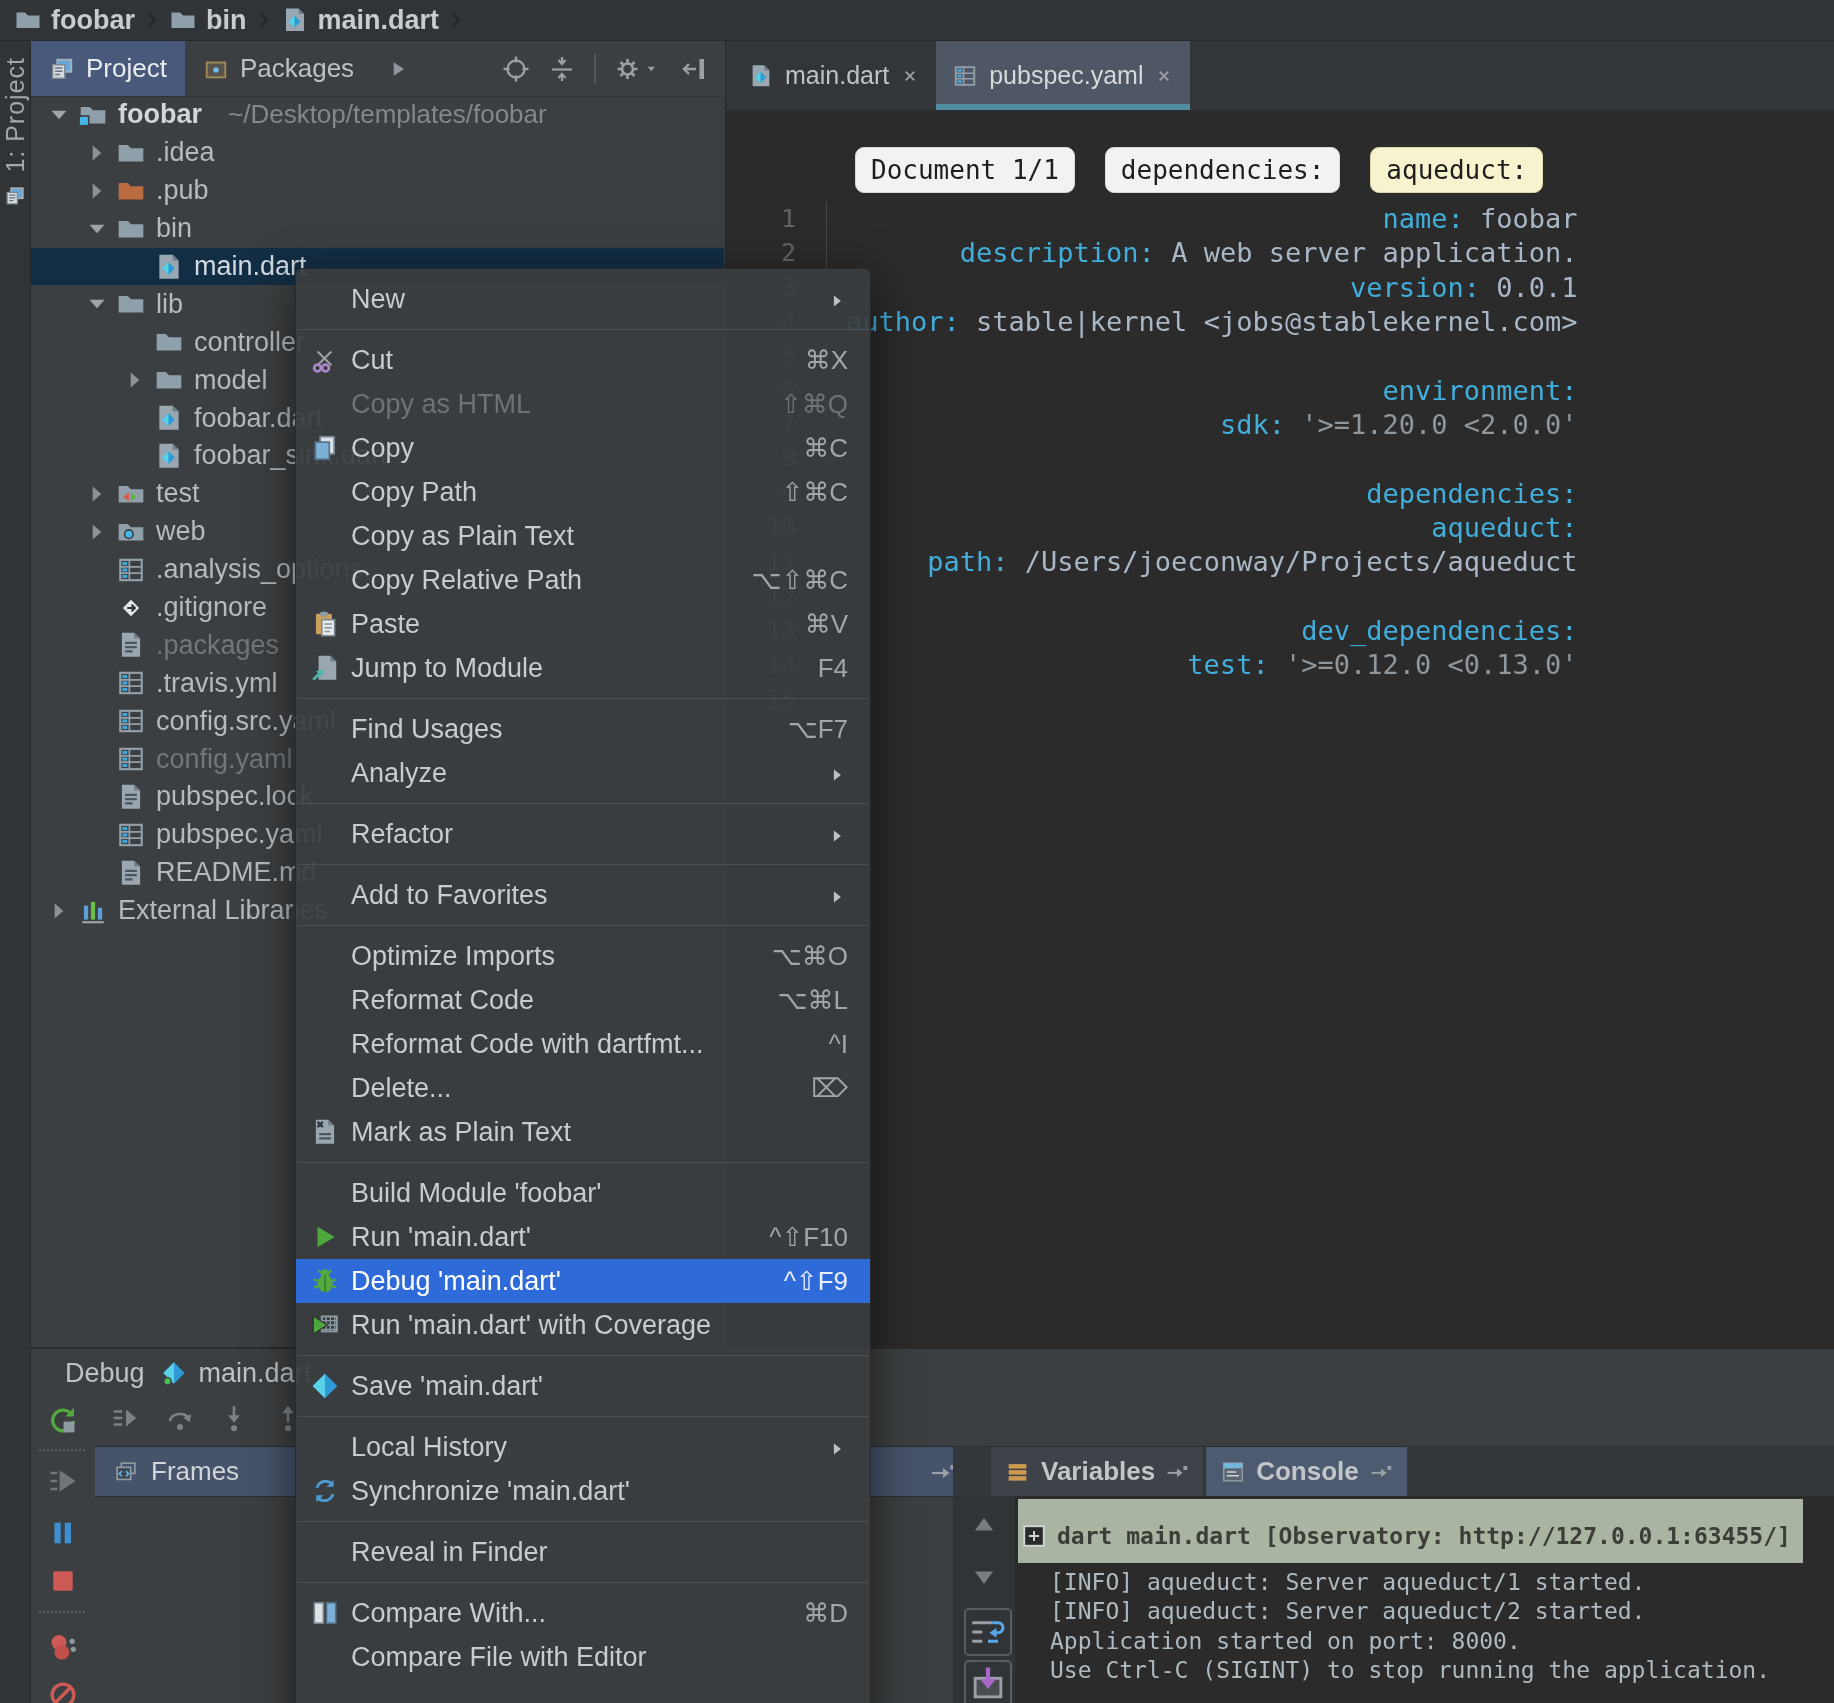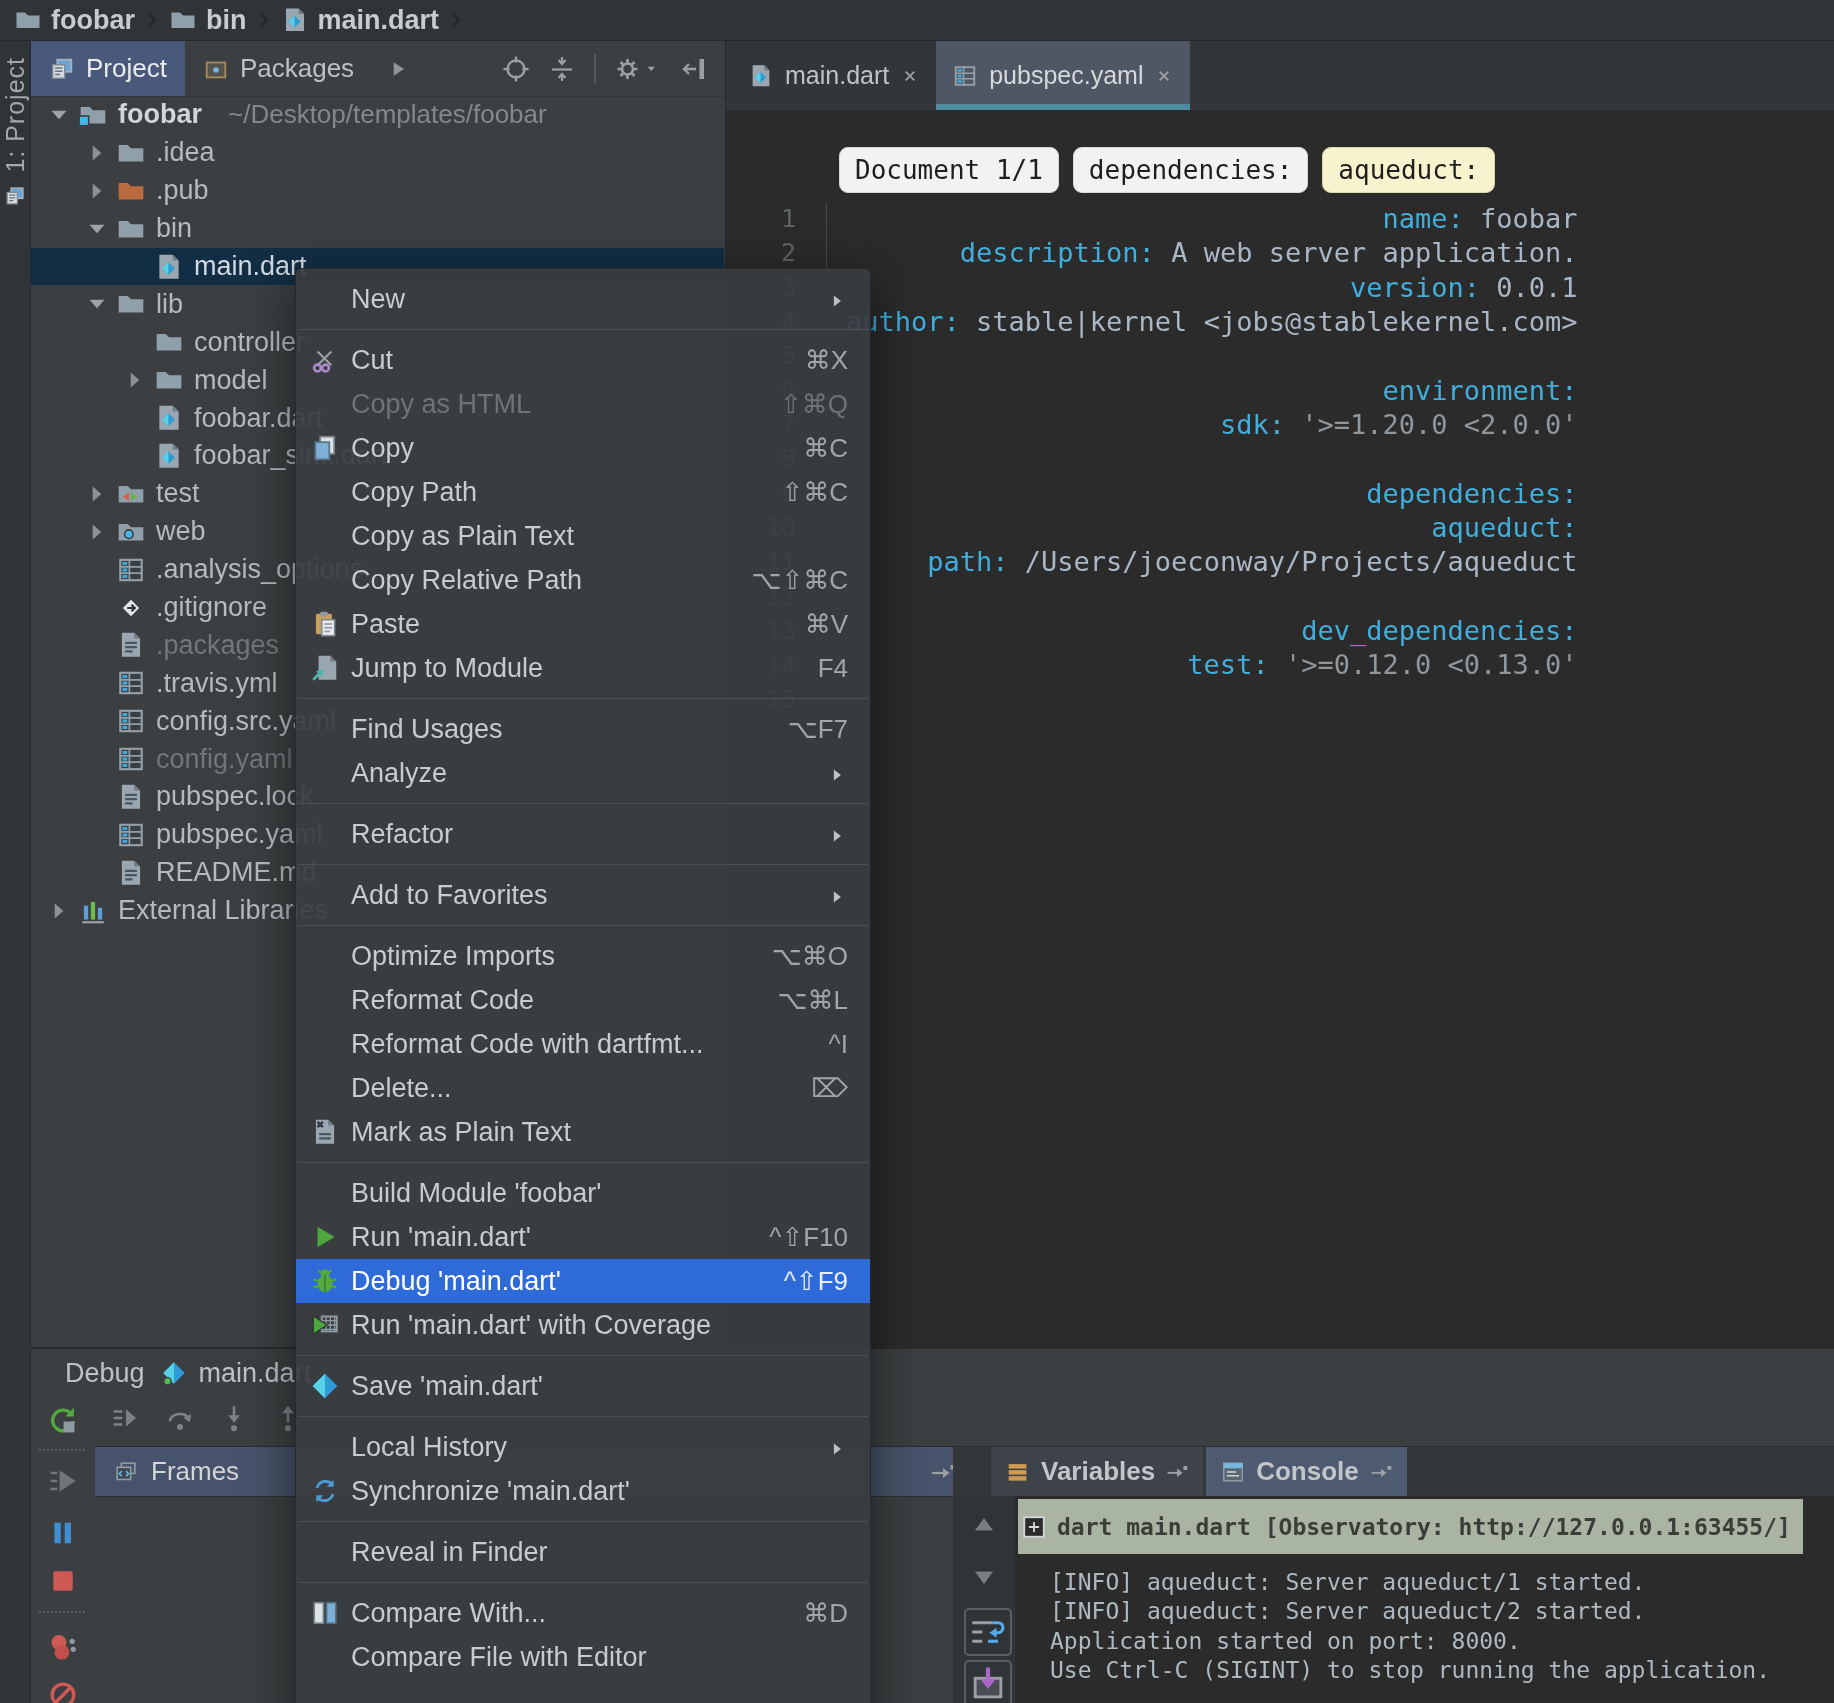--- a/index.html
+++ b/index.html
@@ -40,21 +40,21 @@
   .trow .sub{margin-left:26px;color:#84888B;font-size:26px;}
 
   
   .editor{position:absolute;left:725px;top:41px;width:1109px;height:1306px;background:#2B2B2B;border-left:1px solid #262829;}
   .tab-bar{position:absolute;top:0;left:0;width:100%;height:69px;background:#333639;border-bottom:1px solid #2A2D2F;display:flex;padding-left:6px;}
   .etab{display:flex;align-items:center;gap:11px;padding:0 16px;height:69px;font-size:25px;color:#BFC3C6;position:relative;}
   .etab.active{background:#4E5763;color:#D6D9DC;}
   .etab.active::after{content:"";position:absolute;left:0;right:0;bottom:0;height:6px;background:#4E8CA0;}
   .chips{position:absolute;top:106px;left:113px;display:flex;gap:14px;}
   .chip{height:44px;display:flex;align-items:center;padding:0 15px;background:#F2F2F2;border:1px solid #D9D9D9;
-        border-radius:9px;font-family:"DejaVu Sans Mono",monospace;font-size:26px;color:#1E1E1E;}
+        border-radius:9px;font-family:"DejaVu Sans Mono",monospace;font-size:26px;color:#1E1E1E;margin-left:16px;}
   .chip.highlight{background:#F8F3CF;border-color:#DDD6A8;}
   .gutter{position:absolute;top:161px;left:0;width:100px;height:520px;border-right:1px solid #47494B;}
   .gln{height:34.35px;line-height:34.35px;text-align:right;padding-right:30px;
        font-family:"DejaVu Sans Mono",monospace;font-size:25px;color:#5F6467;}
   .code{position:absolute;top:161px;left:120px;font-family:"DejaVu Sans Mono",monospace;font-size:27px;
         line-height:34.35px;white-space:pre;}
   .cline{height:34.35px;text-align:right;}
   .tok-key{color:#41AEDC;} .tok-text{color:#A9B7C6;} .tok-str{color:#8F979D;}
 
   
@@ -73,21 +73,21 @@
   .dbg-tabs{position:absolute;left:922px;top:97px;right:0;height:49px;background:#34373A;display:flex;gap:3px;padding-left:38px;
     border-top:1px solid #2B2E30;font-weight:bold;}
   .dtab{display:flex;align-items:center;gap:10px;padding:0 14px;font-size:26px;color:#C3C6C9;background:#3E434A;height:49px;}
   .dtab.active{background:#4D5A6F;}
   .dpin{width:24px;height:24px;}
   .console-gutter{position:absolute;left:922px;top:147px;width:62px;bottom:0;background:#313437;border-right:1px solid #2A2D2F;}
   .cgbtn{position:absolute;left:15px;width:32px;height:32px;}
   .cgbox{position:absolute;left:11px;width:40px;height:40px;border:2px solid #5A5E62;border-radius:5px;padding:2px;}
   .console{position:absolute;left:985px;top:147px;right:0;bottom:0;background:#2B2B2B;font-family:"DejaVu Sans Mono",monospace;}
   .con-sel{position:absolute;top:3px;left:2px;height:55px;display:inline-flex;align-items:center;
-    background:#A9B5A2;padding:0 12px 0 3px;gap:10px;}
+    background:#A9B5A2;padding:9px 12px 0 3px;gap:10px;}
   .con-sel-text{font-size:23px;font-weight:bold;color:#3A3E36;white-space:pre;}
   .con-lines{position:absolute;top:42px;left:34px;font-size:23px;line-height:29.6px;color:#AEB9C0;white-space:pre;}
   .conline{min-height:29.6px;}
 
   
   .context-menu{position:absolute;left:295px;top:268px;width:574px;height:1450px;background:rgba(58,61,64,0.92);
     border:1px solid #28292B;border-radius:6px;box-shadow:0 12px 48px rgba(0,0,0,0.55);
     padding:8px 0;display:flex;flex-direction:column;z-index:50;}
   .mi{height:44px;flex:none;display:flex;align-items:center;padding:0 22px 0 14px;font-size:27px;color:#C9CCCE;white-space:nowrap;}
   .mic{width:30px;height:30px;margin-right:11px;flex:none;}

